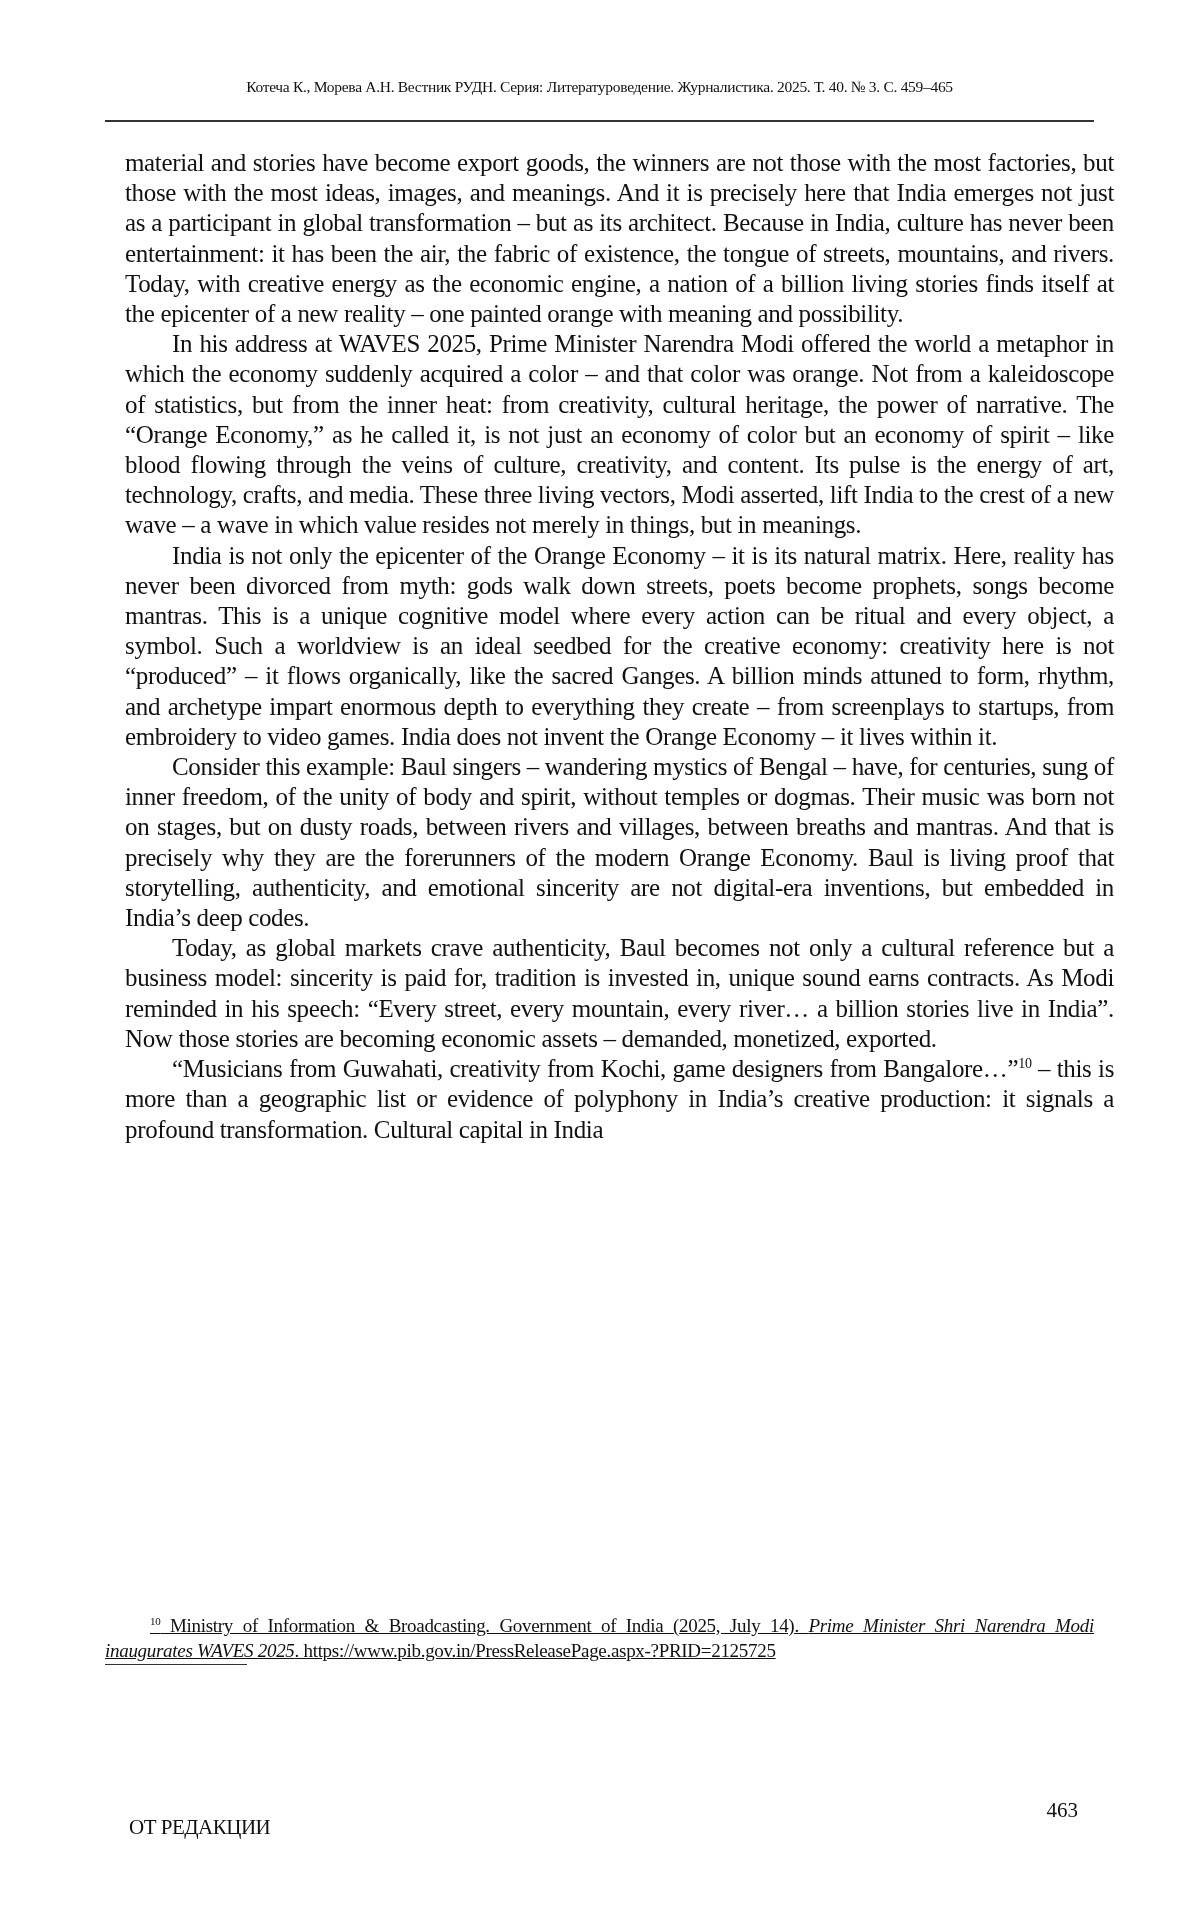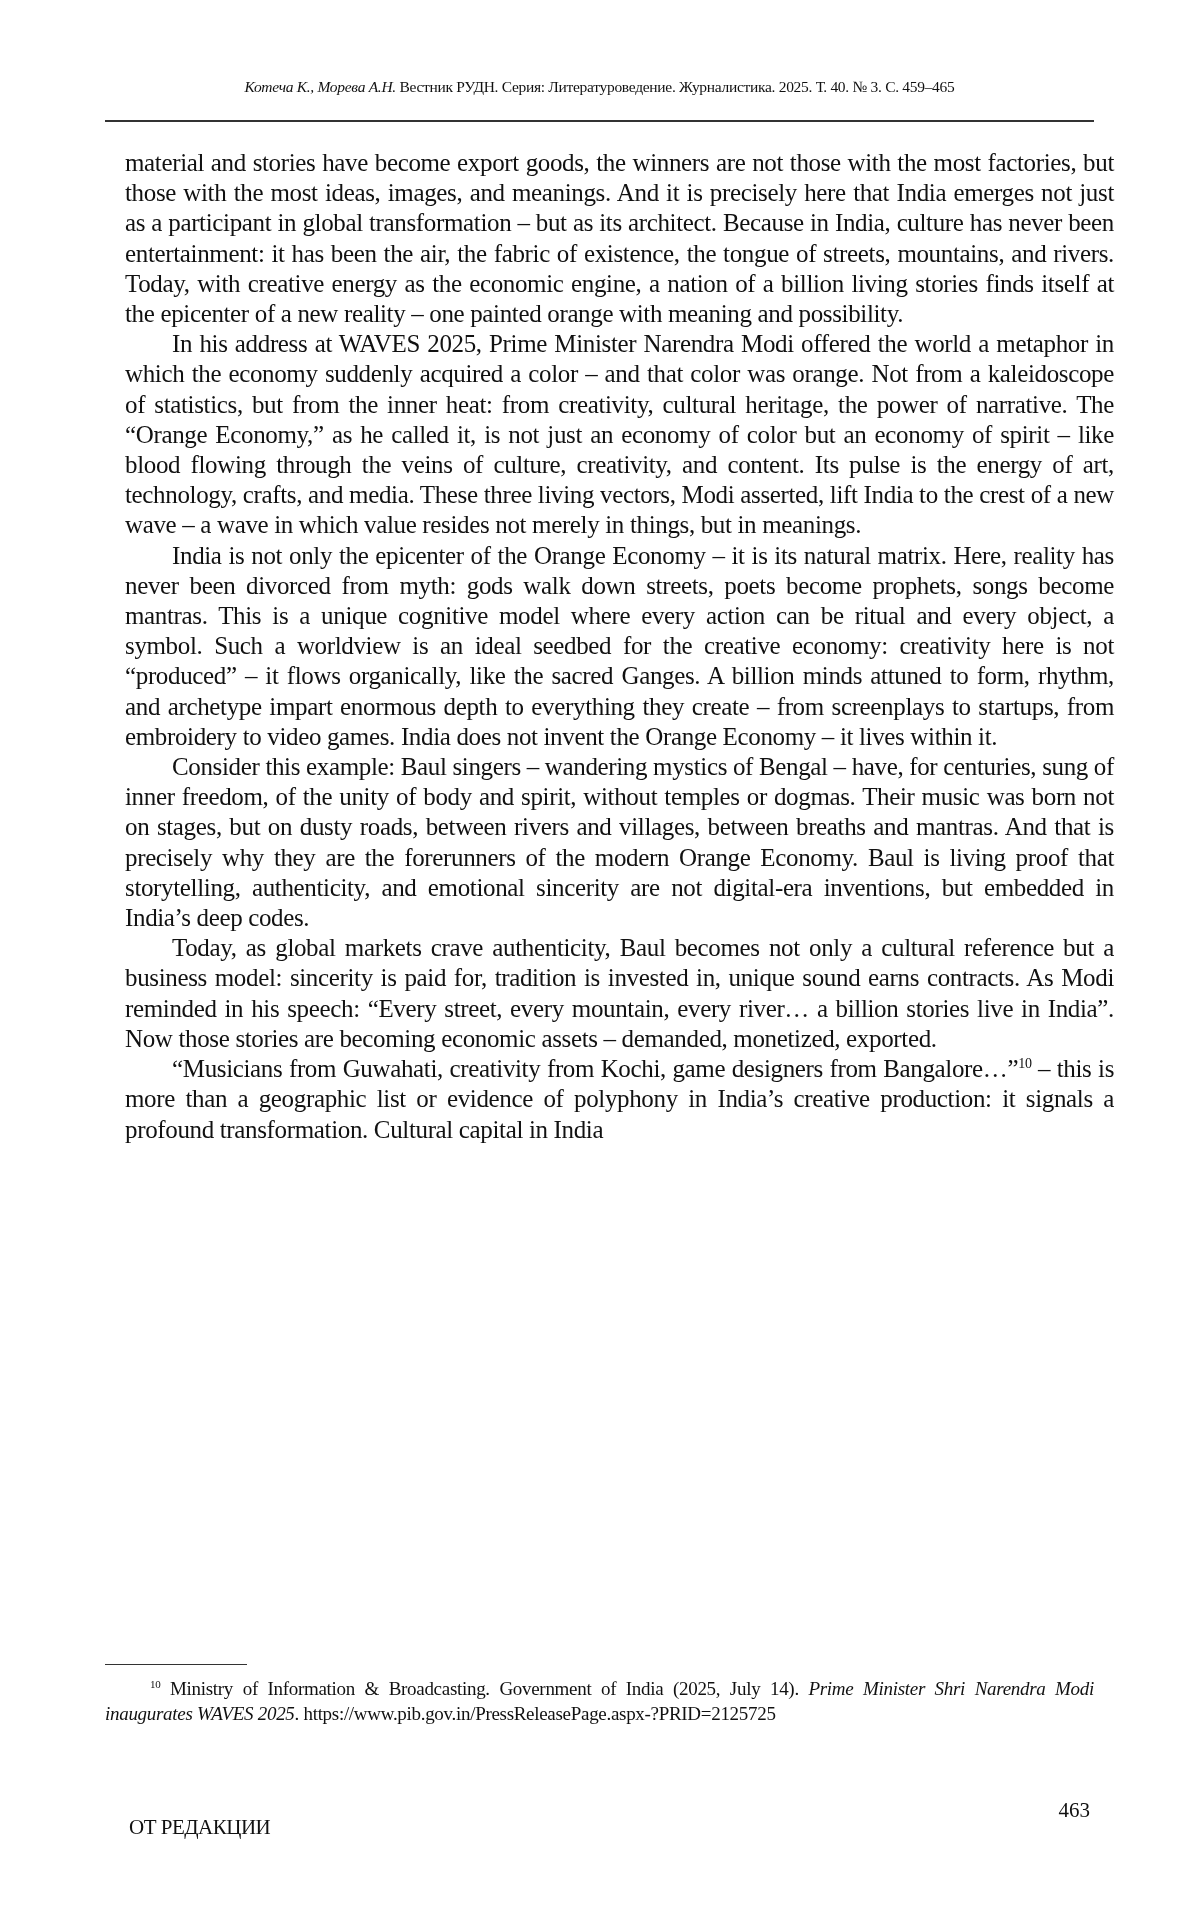--- a/index.html
+++ b/index.html
@@ -1,36 +1,36 @@
 <!DOCTYPE html>
 <html><head>
 <meta charset="utf-8">
 <style>
   html, body { margin: 0; padding: 0; background: #ffffff; }
   body { width: 1200px; height: 1906px; position: relative; overflow: hidden;
          font-family: "Liberation Serif", "DejaVu Serif", serif; color: #111; }
   .running-head { position: absolute; left: 105px; top: 78px; width: 989px; text-align: center;
                   font-size: 15.5px; letter-spacing: -0.3px; }
-  .running-head .authors { font-style: italic; }
+  .running-head .authors { }
   .head-rule { position: absolute; left: 105px; top: 120px; width: 989px; height: 0; border-top: 2px solid #333; }
   .body-text { position: absolute; left: 105px; top: 148px; width: 989px;
                font-size: 25px; line-height: 30.2px; text-align: justify; letter-spacing: -0.35px;
                hyphens: manual; margin-left: 20px; }
   .body-text p { margin: 0; }
   .body-text p.indent { text-indent: 47px; }
   .body-text sup { font-size: 14px; line-height: 0; vertical-align: 9px; }
   .fn-rule { position: absolute; left: 105px; top: 1664px; width: 142px; border-top: 1.5px solid #333; }
-  .footnote { position: absolute; left: 105px; top: 1676px; width: 989px; font-size: 19px; line-height: 25px;
-              text-align: justify; letter-spacing: -0.3px; }
+  .footnote { position: absolute; left: 105px; top: 1613px; width: 989px; font-size: 19px; line-height: 25px;
+              text-align: justify; letter-spacing: -0.3px; text-decoration: underline; }
   .footnote p { margin: 0; text-indent: 45px; }
   .footnote sup { font-size: 11px; vertical-align: 7px; line-height: 0; }
   .footnote .title { font-style: italic; }
   .footer { position: absolute; left: 105px; top: 1798px; width: 989px; font-size: 21px; }
   .footer .section { position: absolute; left: 0; top: 17px; letter-spacing: -0.5px; margin-left: 24px; }
-  .footer .page-num { position: absolute; right: 4px; top: 0; }
+  .footer .page-num { position: absolute; right: 16px; top: 0; }
 </style>
 </head>
 <body>
 
 <div class="running-head">
   <span class="authors">Котеча К., Морева А.Н.</span><span> Вестник РУДН. Серия: Литературоведение. Журналистика. 2025. Т. 40. № 3. С. 459–465</span>
 </div>
 <div class="head-rule"></div>
 
 <div class="body-text">

